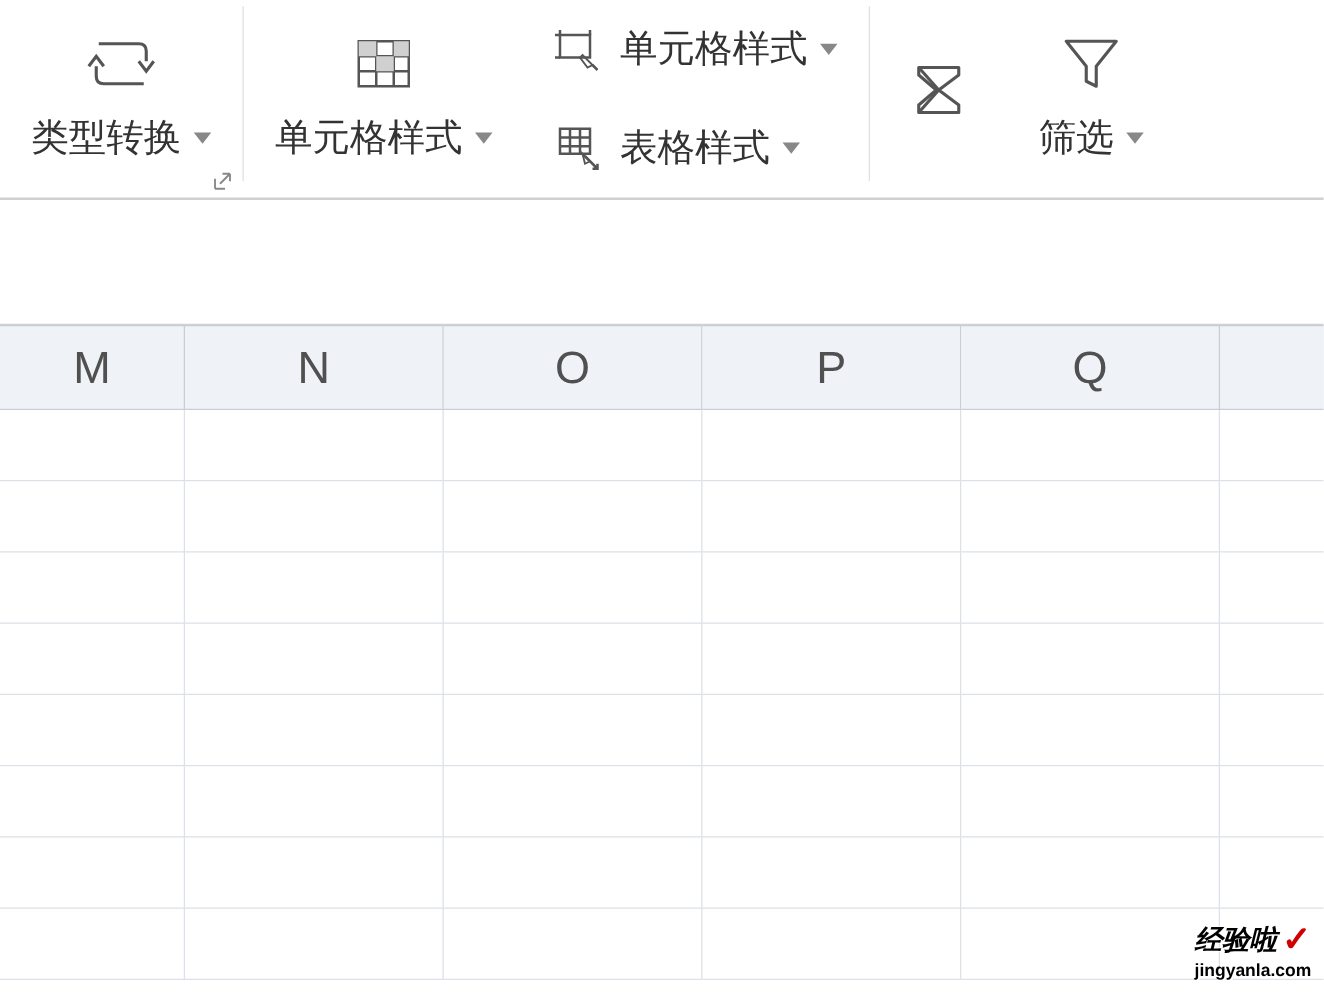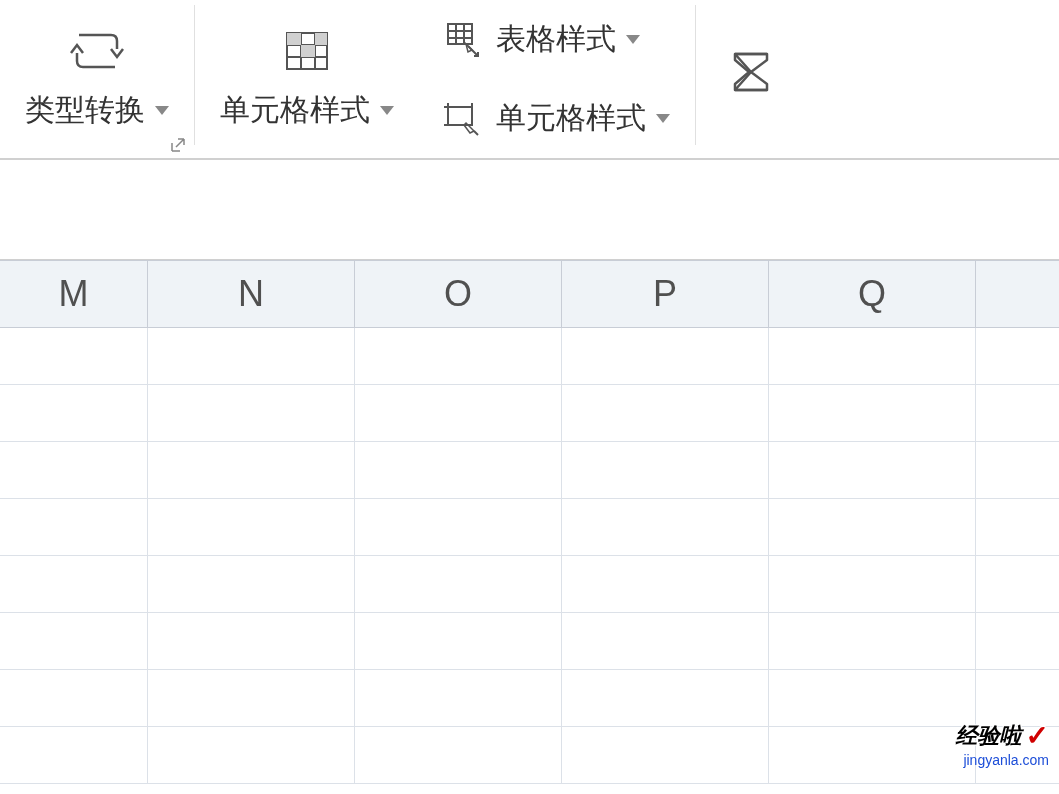--- a/index.html
+++ b/index.html
@@ -165,21 +165,21 @@
       border-bottom: 1px solid #dce1e8;
       cursor: cell;
     }
     .grid-cell-partial-right {
       width: 83px;
       border-bottom: 1px solid #dce1e8;
       cursor: cell;
     }
     .watermark {
       position: absolute;
-      bottom: 26px;
+      bottom: 10px;
       right: 10px;
       display: flex;
       flex-direction: column;
       align-items: flex-end;
     }
     .watermark-top {
       display: flex;
       align-items: center;
       font-size: 22px;
       font-weight: bold;
@@ -188,22 +188,23 @@
       text-shadow: 1px 1px 0 #fff, -1px -1px 0 #fff, 1px -1px 0 #fff, -1px 1px 0 #fff;
     }
     .watermark-check {
       color: #d00000;
       font-size: 28px;
       margin-left: 4px;
       font-style: normal;
     }
     .watermark-bottom {
       font-size: 14px;
-      color: #1d4ed8;
+      color: #000000;
       text-shadow: 1px 1px 0 #fff;
+      font-weight: bold;
     }
   </style>
 </head>
 <body>
 
 <div class="ribbon">
 
   <div class="ribbon-group">
     <div class="ribbon-btn-large">
       <div class="ribbon-icon-large">
@@ -246,66 +247,79 @@
         <span>单元格样式</span>
         <span class="dropdown-arrow"></span>
       </div>
     </div>
   </div>
 
   <div class="ribbon-group-vertical">
     <div class="ribbon-btn-small">
       <div class="ribbon-icon-small">
         <svg width="40" height="40" viewBox="0 0 40 40">
+          <rect x="4" y="8" width="24" height="18" stroke="#555" stroke-width="2" fill="none"></rect>
+          <line x1="4" y1="8" x2="0" y2="8" stroke="#555" stroke-width="2"></line>
+          <line x1="4" y1="26" x2="0" y2="26" stroke="#555" stroke-width="2"></line>
+          <line x1="4" y1="8" x2="4" y2="4" stroke="#555" stroke-width="2"></line>
+          <line x1="28" y1="8" x2="28" y2="4" stroke="#555" stroke-width="2"></line>
+          <path d="M 22 24 L 30 32 L 26 34 L 20 26 Z" stroke="#555" stroke-width="1.5" fill="none"></path>
+          <path d="M 30 32 L 34 36" stroke="#555" stroke-width="2"></path>
+        </svg>
+      </div>
+      <div class="ribbon-label">
+        <span>单元格样式</span>
+        <span class="dropdown-arrow"></span>
+      </div>
+    </div>
+    <div class="ribbon-btn-small">
+      <div class="ribbon-icon-small">
+        <svg width="40" height="40" viewBox="0 0 40 40">
           <rect x="4" y="4" width="24" height="20" stroke="#555" stroke-width="2" fill="none"></rect>
           <line x1="4" y1="11" x2="28" y2="11" stroke="#555" stroke-width="2"></line>
           <line x1="4" y1="18" x2="28" y2="18" stroke="#555" stroke-width="2"></line>
           <line x1="12" y1="4" x2="12" y2="24" stroke="#555" stroke-width="2"></line>
           <line x1="20" y1="4" x2="20" y2="24" stroke="#555" stroke-width="2"></line>
           <path d="M 24 26 L 34 36 M 30 36 L 34 36 L 34 32" stroke="#555" stroke-width="2" fill="none"></path>
           <path d="M 22 24 L 28 30 L 24 32 Z" stroke="#555" stroke-width="1.5" fill="none"></path>
         </svg>
       </div>
       <div class="ribbon-label">
         <span>表格样式</span>
         <span class="dropdown-arrow"></span>
       </div>
     </div>
-    <div class="ribbon-btn-small">
-      <div class="ribbon-icon-small">
-        <svg width="40" height="40" viewBox="0 0 40 40">
-          <rect x="4" y="8" width="24" height="18" stroke="#555" stroke-width="2" fill="none"></rect>
-          <line x1="4" y1="8" x2="0" y2="8" stroke="#555" stroke-width="2"></line>
-          <line x1="4" y1="26" x2="0" y2="26" stroke="#555" stroke-width="2"></line>
-          <line x1="4" y1="8" x2="4" y2="4" stroke="#555" stroke-width="2"></line>
-          <line x1="28" y1="8" x2="28" y2="4" stroke="#555" stroke-width="2"></line>
-          <path d="M 22 24 L 30 32 L 26 34 L 20 26 Z" stroke="#555" stroke-width="1.5" fill="none"></path>
-          <path d="M 30 32 L 34 36" stroke="#555" stroke-width="2"></path>
-        </svg>
-      </div>
-      <div class="ribbon-label">
-        <span>单元格样式</span>
-        <span class="dropdown-arrow"></span>
-      </div>
-    </div>
   </div>
 
   <div class="ribbon-separator"></div>
 
   <div class="ribbon-group">
     <div class="ribbon-btn-large">
       <div class="ribbon-icon-large">
         <svg width="60" height="48" viewBox="0 0 60 48">
           <path d="M 14 6 L 46 6 L 46 12 L 30 24 L 46 36 L 46 42 L 14 42 L 14 36 L 28 24 L 14 12 Z" stroke="#555" stroke-width="2.5" fill="none" stroke-linejoin="round"></path>
           <path d="M 14 6 L 46 6 M 30 24 L 14 6 M 30 24 L 14 42 M 14 42 L 46 42" stroke="#555" stroke-width="2.5" fill="none"></path>
         </svg>
       </div>
     </div>
   </div>
 
+  <div class="ribbon-group">
+    <div class="ribbon-btn-large">
+      <div class="ribbon-icon-large">
+        <svg width="60" height="48" viewBox="0 0 60 48">
+          <path d="M 10 6 L 50 6 L 34 26 L 34 42 L 26 38 L 26 26 Z" stroke="#555" stroke-width="2.5" fill="none" stroke-linejoin="round"></path>
+        </svg>
+      </div>
+      <div class="ribbon-label">
+        <span>筛选</span>
+        <span class="dropdown-arrow"></span>
+      </div>
+    </div>
+  </div>
 
 </div>
 
 <div class="formula-bar"></div>
 
 <div class="spreadsheet">
   <div class="col-headers">
     <div class="col-header-partial-left">M</div>
     <div class="col-header">N</div>
     <div class="col-header">O</div>

